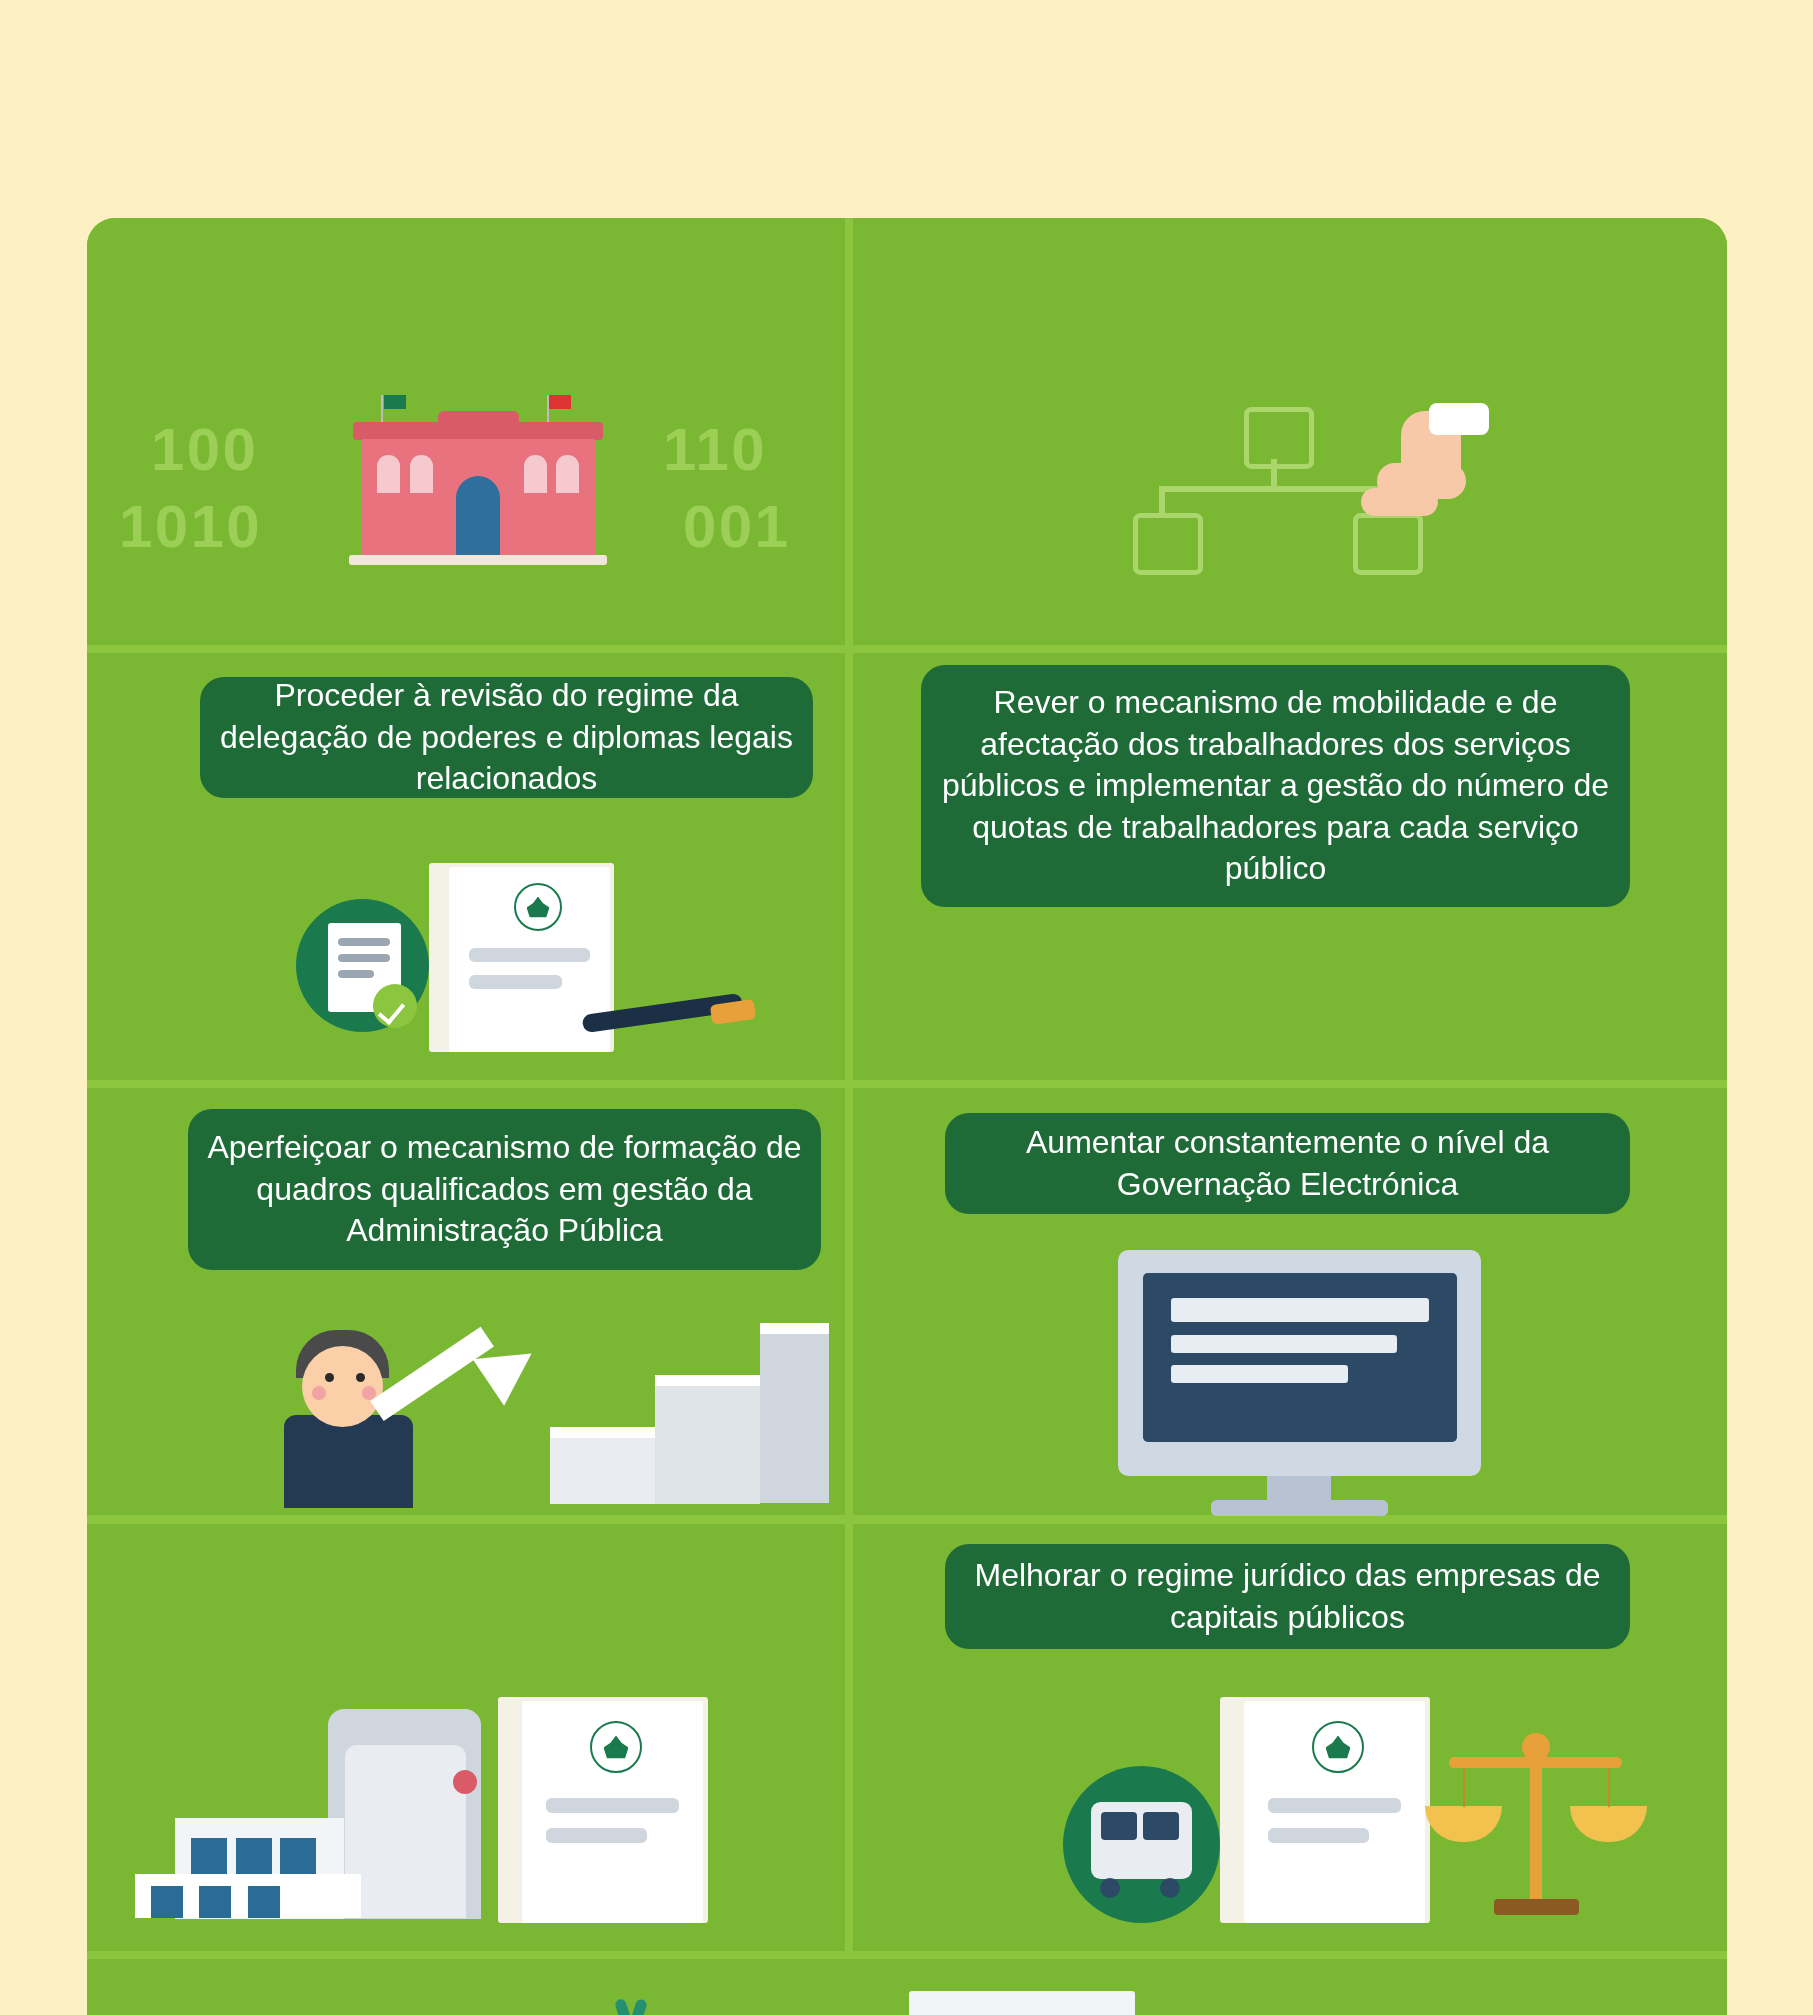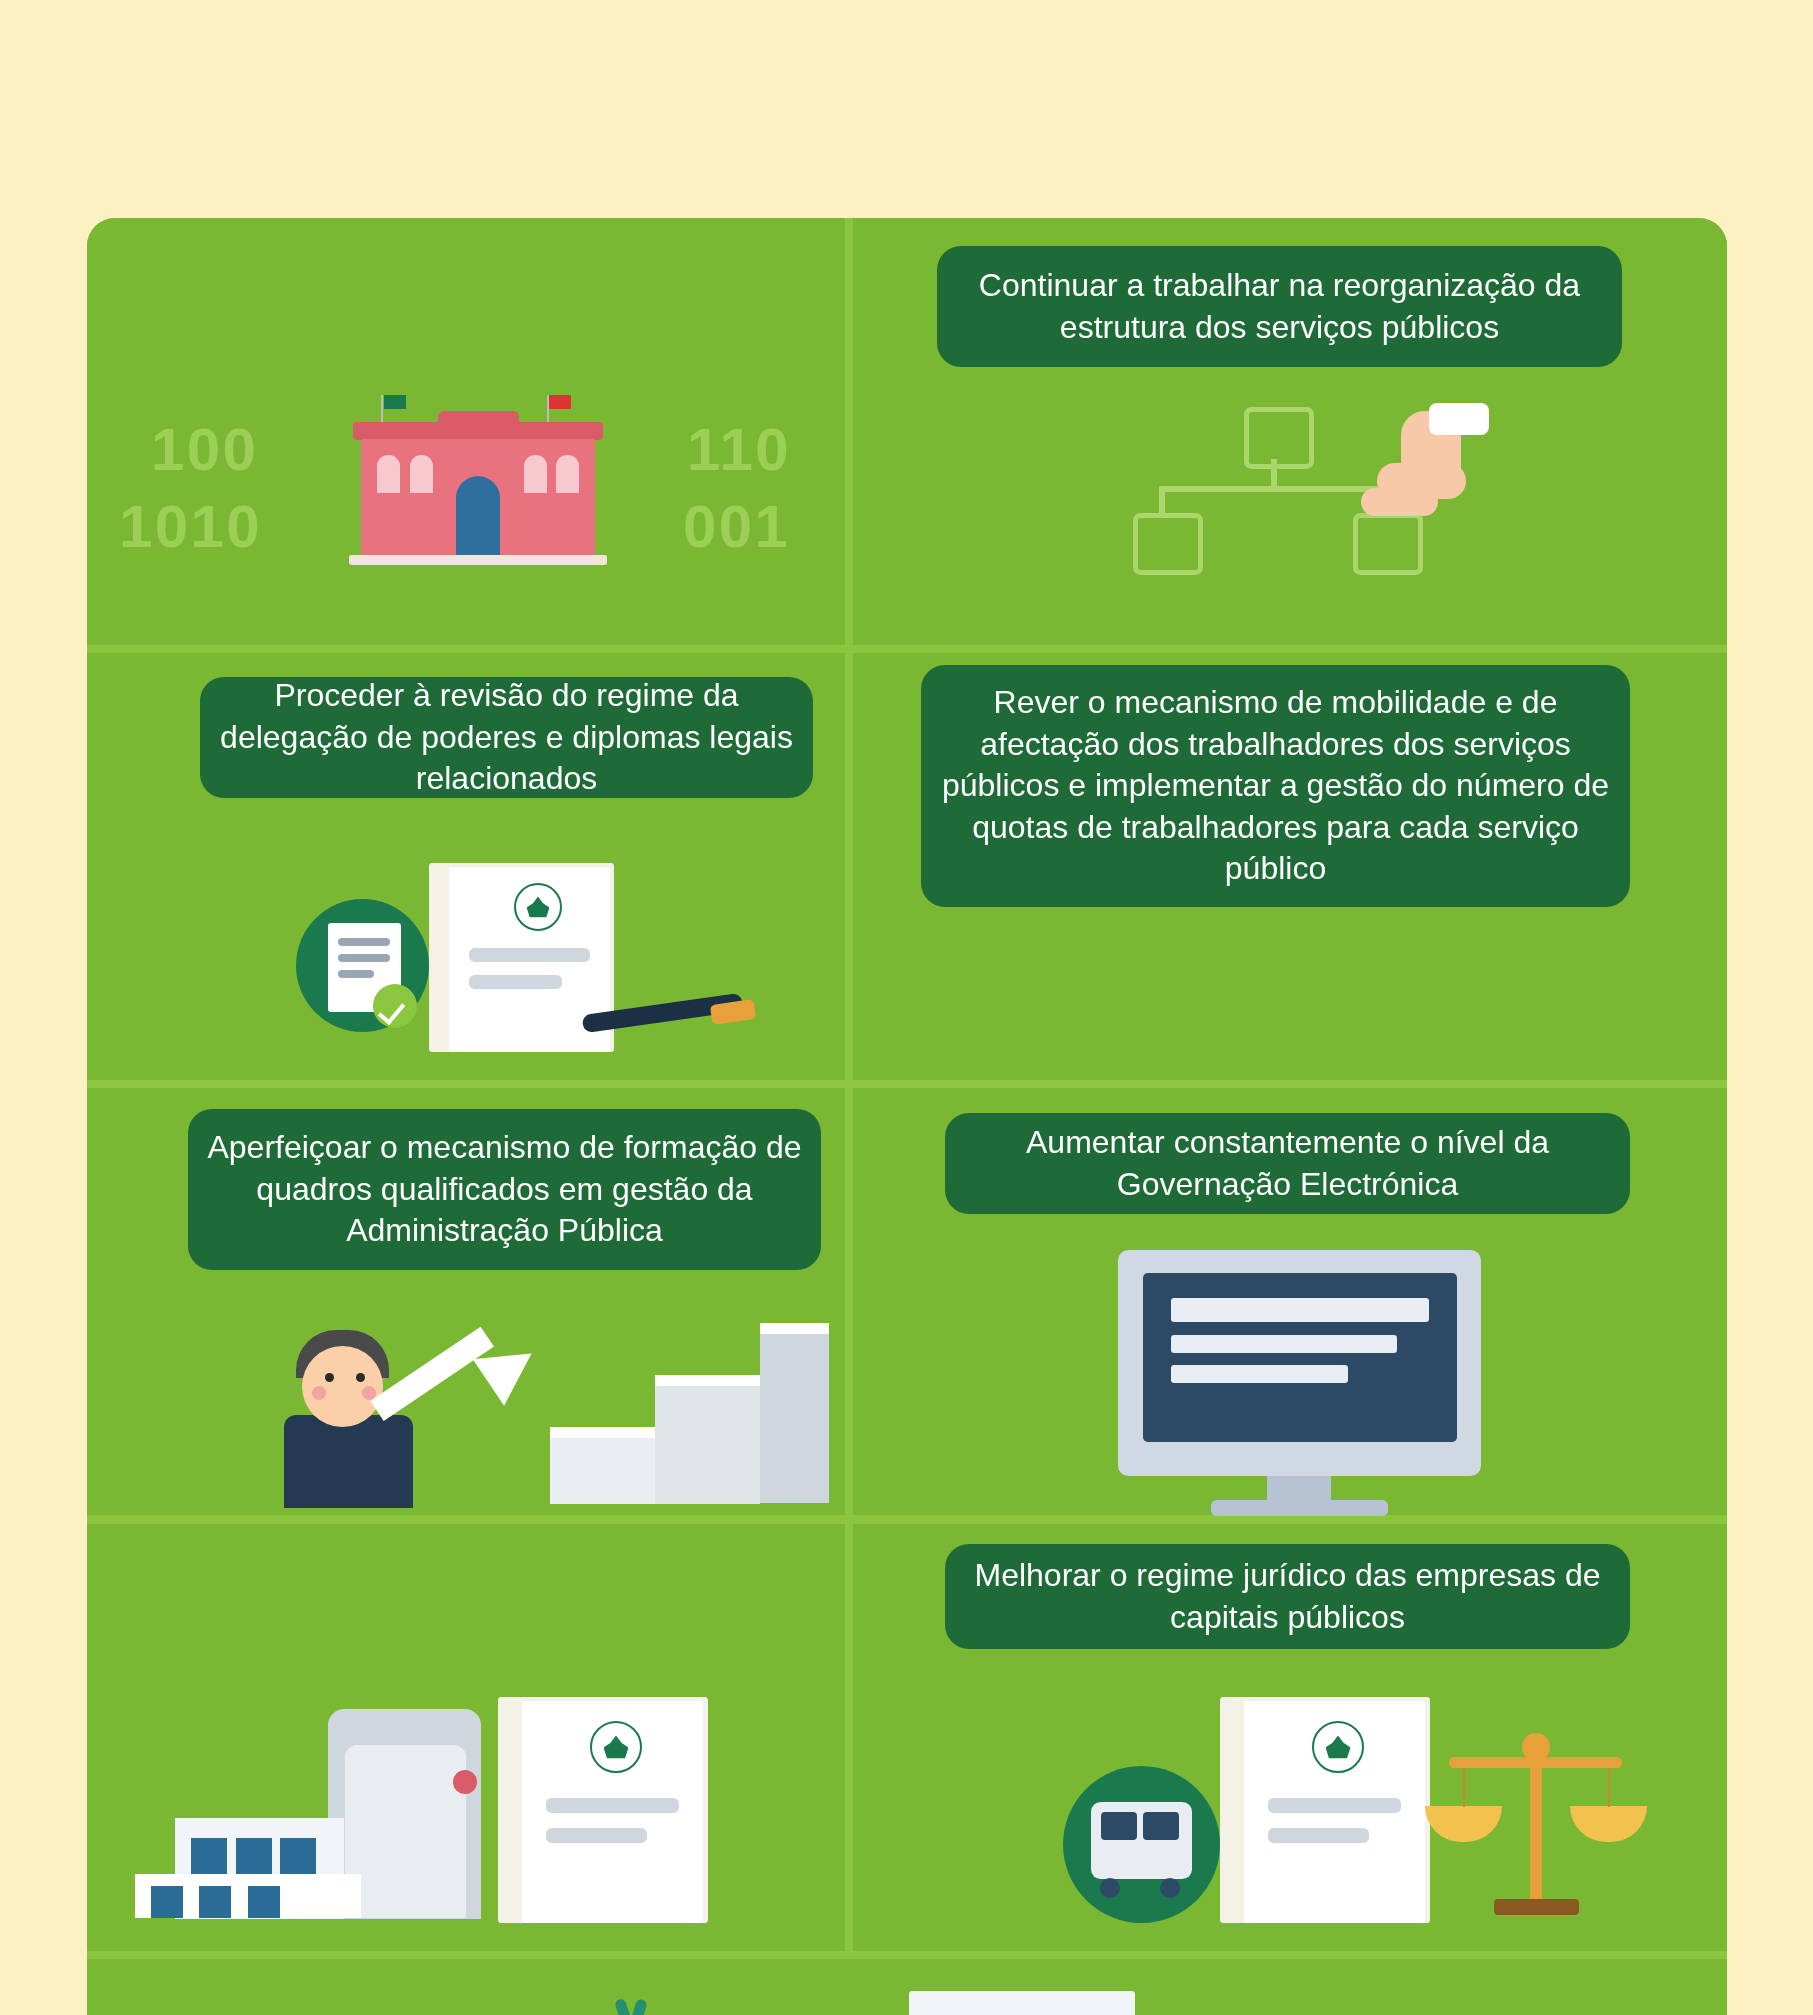--- a/index.html
+++ b/index.html
@@ -184,21 +184,21 @@
 <div class="header">
 </div>
 
 <div class="board">
 
   <div class="panel-bg" style="left:0;top:0;width:758px;height:427px;"></div>
   <div class="panel-bg" style="left:766px;top:0;width:875px;height:427px;"></div>
 
   <div class="binary" style="left:64px;top:197px;">100</div>
   <div class="binary" style="left:32px;top:274px;">1010</div>
-  <div class="binary" style="left:576px;top:197px;margin-left:24px;">110</div>
+  <div class="binary" style="left:576px;top:197px;">110</div>
   <div class="binary" style="left:596px;top:274px;">001</div>
 
   <div class="illu" style="left:250px;top:177px;width:282px;height:169px;">
     <div class="flagpole" style="left:44px;top:0;height:28px;"></div>
     <div style="position:absolute;left:47px;top:0;width:22px;height:13.7px;background:#1a7a4e;"></div>
     <div class="flagpole" style="left:210px;top:0;height:28px;"></div>
     <div style="position:absolute;left:212px;top:0;width:22px;height:13.7px;background:#d33;"></div>
     <div class="bldg-roof" style="left:16px;top:26.6px;width:250px;height:18.5px;border-radius:4px;"></div>
     <div class="bldg-base" style="left:24px;top:44px;width:234px;height:117px;border-radius:2.4px;"></div>
     <div class="bldg-roof" style="left:101px;top:16px;width:81px;height:28px;border-radius:5.6px 5.6px 0 0;"></div>
@@ -217,21 +217,20 @@
     <div class="org-line" style="left:40px;top:79px;width:5.6px;height:29px;"></div>
     <div class="org-line" style="left:260px;top:79px;width:5.6px;height:29px;"></div>
     <div class="org-node" style="left:13.7px;top:106px;width:60px;height:52px;"></div>
     <div class="org-node" style="left:234px;top:106px;width:60px;height:52px;"></div>
     <div class="hand-part" style="left:282px;top:4px;width:60px;height:81px;border-radius:24px 24px 16px 16px;"></div>
     <div class="hand-part" style="left:258px;top:56px;width:89px;height:36px;border-radius:20px;"></div>
     <div class="hand-part" style="left:242px;top:81px;width:77px;height:28px;border-radius:16px;"></div>
     <div style="position:absolute;left:310px;top:-4px;width:60px;height:32px;background:#ffffff;border-radius:8px;"></div>
   </div>
 
-  <div class="pill" style="left:850px;top:28px;width:685px;height:121px;font-size:32px;">Continuar a trabalhar na reorganização da estrutura dos serviços públicos</div>
 
   <div class="panel-bg" style="left:0;top:435px;width:758px;height:427px;"></div>
   <div class="panel-bg" style="left:766px;top:435px;width:875px;height:427px;"></div>
 
   <div class="illu" style="left:185px;top:645px;width:484px;height:202px;">
     <div class="doc" style="left:157px;top:0;width:185px;height:189px;background:#f4f1e6;"></div>
     <div class="doc" style="left:177px;top:4px;width:161px;height:185px;background:#ffffff;"></div>
     <div class="doc-seal" style="left:242px;top:20px;width:44px;height:44px;"></div>
     <div class="doc-line" style="left:197px;top:85px;width:121px;height:13.7px;"></div>
     <div class="doc-line" style="left:197px;top:112px;width:93px;height:13.7px;"></div>

